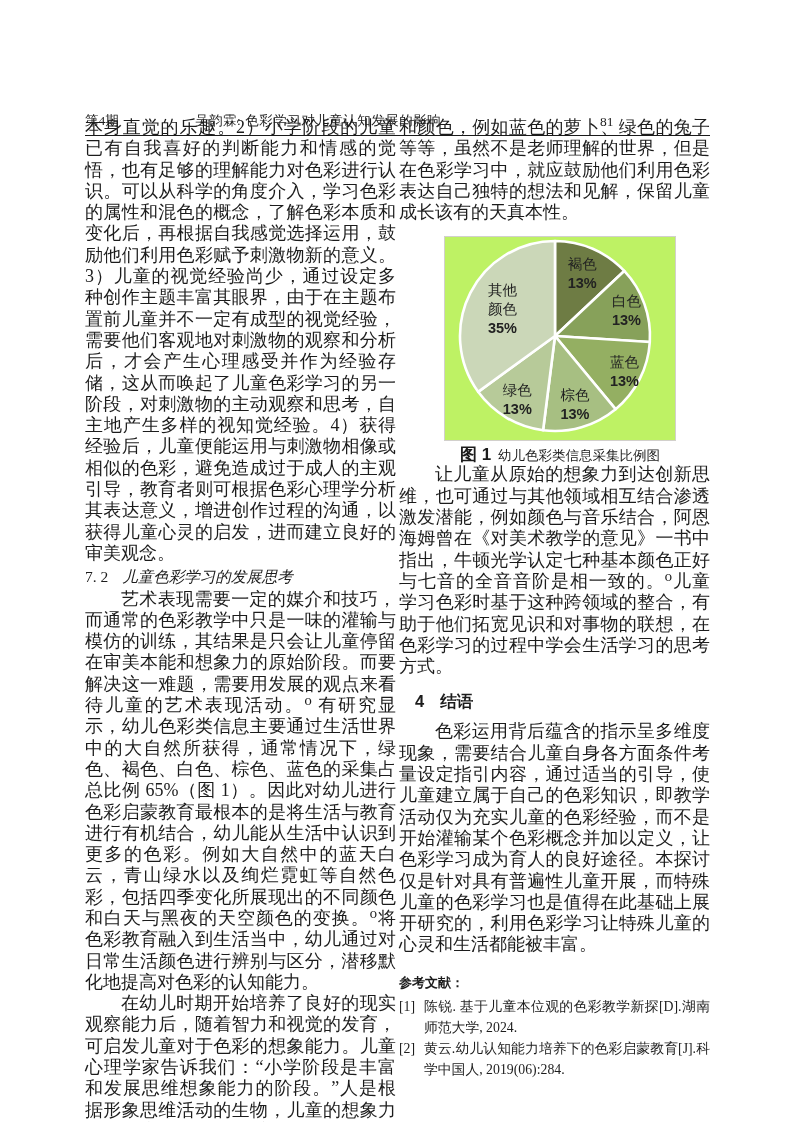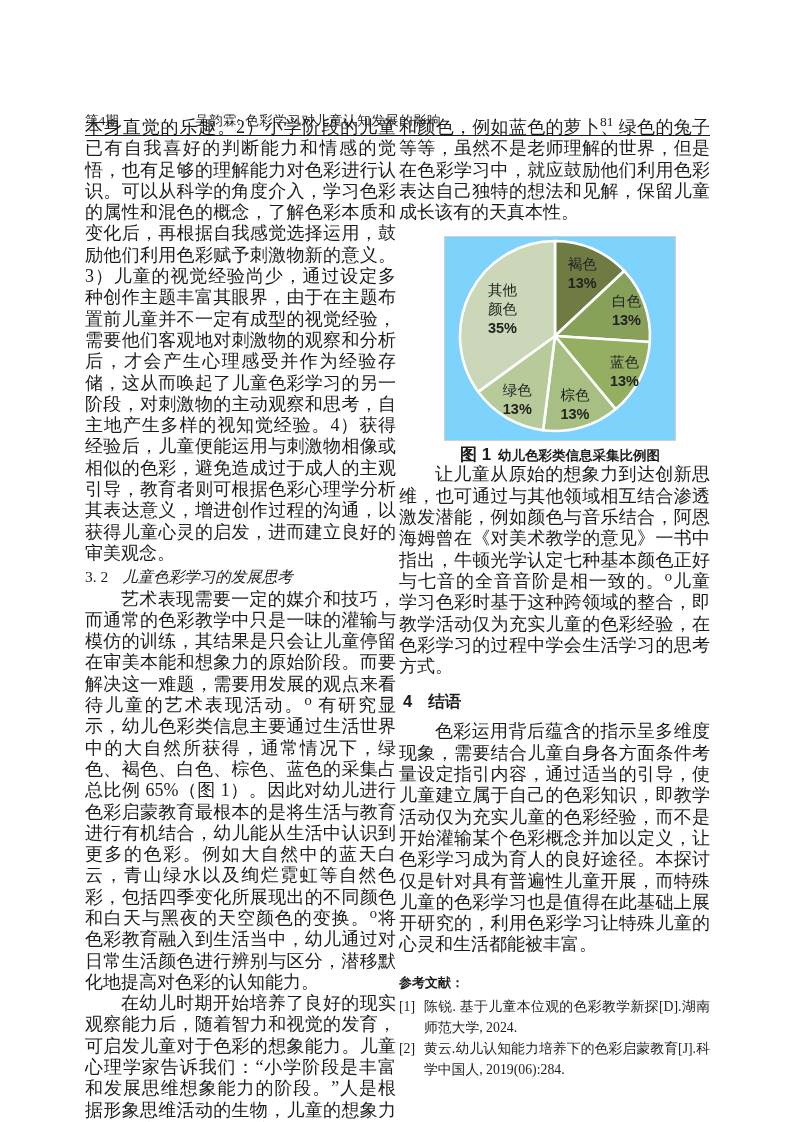--- a/index.html
+++ b/index.html
@@ -12,26 +12,26 @@
   .header .pageno{width:110px;}
   .col{position:absolute;top:117px;width:311px;}
   .col-left{left:85px;}
   .col-right{left:399px;}
   p.body-text{margin:0;font-size:18px;line-height:21.3px;text-align:justify;}
   p.indent{text-indent:2em;}
   .subheading{margin:2px 0 1px 0;font-size:15.5px;line-height:21.3px;font-weight:normal;
               font-style:italic;}
   .subheading .num{margin-right:14px;font-style:normal;}
   .figure{margin:13px 0 0 45px;width:232px;}
-  .chart-box{width:230px;height:203px;border:1px solid #d2d0cc;background:#7dd3fc;}
+  .chart-box{width:230px;height:203px;border:1px solid #d2d0cc;background:#bef264;}
   .caption{margin-top:5px;width:232px;text-align:center;font-size:13.5px;line-height:17px;}
   .caption .cap-label{font-weight:bold;font-family:"Liberation Sans","DejaVu Sans",sans-serif;font-size:17px;}
-  .caption .cap-title{margin-left:7px;font-weight:700;}
+  .caption .cap-title{margin-left:7px;font-weight:400;}
   .after-figure{margin-top:9px;}
-  .section-heading{margin:13px 0 9px 4px;font-size:16.5px;line-height:22px;font-weight:bold;
+  .section-heading{margin:13px 0 9px 16px;font-size:16.5px;line-height:22px;font-weight:bold;
                    font-family:"Liberation Sans","DejaVu Sans",sans-serif;font-style:normal;}
   .section-heading .num{margin-right:16px;}
   .ref-heading{margin-top:16px;font-size:13px;font-weight:bold;line-height:22px;
                font-family:"Liberation Sans","DejaVu Sans",sans-serif;}
   .ref-list{margin-top:2px;}
   .ref-item{position:relative;padding-left:25px;font-size:13.8px;line-height:21px;text-align:justify;}
   .ref-num{position:absolute;left:0;top:0;}
   .pie-label{font-family:"Liberation Sans","DejaVu Sans",sans-serif;font-size:14.5px;fill:#222222;
              text-anchor:middle;}
   .pie-pct{font-weight:bold;}
@@ -42,21 +42,21 @@
 <div class="page">
 
   <div class="header">
     <span class="issue">第4期</span>
     <span class="running-title">吴韵霖: 色彩学习对儿童认知发展的影响</span>
     <span class="pageno">81</span>
   </div>
 
   <div class="col col-left">
     <p class="body-text">本身直觉的乐趣。2）小学阶段的儿童已有自我喜好的判断能力和情感的觉悟，也有足够的理解能力对色彩进行认识。可以从科学的角度介入，学习色彩的属性和混色的概念，了解色彩本质和变化后，再根据自我感觉选择运用，鼓励他们利用色彩赋予刺激物新的意义。3）儿童的视觉经验尚少，通过设定多种创作主题丰富其眼界，由于在主题布置前儿童并不一定有成型的视觉经验，需要他们客观地对刺激物的观察和分析后，才会产生心理感受并作为经验存储，这从而唤起了儿童色彩学习的另一阶段，对刺激物的主动观察和思考，自主地产生多样的视知觉经验。4）获得经验后，儿童便能运用与刺激物相像或相似的色彩，避免造成过于成人的主观引导，教育者则可根据色彩心理学分析其表达意义，增进创作过程的沟通，以获得儿童心灵的启发，进而建立良好的审美观念。</p>
-    <h3 class="subheading"><span class="num">3. 2</span><span>儿童色彩学习的发展思考</span></h3>
+    <h3 class="subheading"><span class="num">7. 2</span><span>儿童色彩学习的发展思考</span></h3>
     <p class="body-text indent">艺术表现需要一定的媒介和技巧，而通常的色彩教学中只是一味的灌输与模仿的训练，其结果是只会让儿童停留在审美本能和想象力的原始阶段。而要解决这一难题，需要用发展的观点来看待儿童的艺术表现活动。⁰ 有研究显示，幼儿色彩类信息主要通过生活世界中的大自然所获得，通常情况下，绿色、褐色、白色、棕色、蓝色的采集占总比例 65%（图 1）。因此对幼儿进行色彩启蒙教育最根本的是将生活与教育进行有机结合，幼儿能从生活中认识到更多的色彩。例如大自然中的蓝天白云，青山绿水以及绚烂霓虹等自然色彩，包括四季变化所展现出的不同颜色和白天与黑夜的天空颜色的变换。⁰将色彩教育融入到生活当中，幼儿通过对日常生活颜色进行辨别与区分，潜移默化地提高对色彩的认知能力。</p>
     <p class="body-text indent">在幼儿时期开始培养了良好的现实观察能力后，随着智力和视觉的发育，可启发儿童对于色彩的想象能力。儿童心理学家告诉我们：“小学阶段是丰富和发展思维想象能力的阶段。”人是根据形象思维活动的生物，儿童的想象力特别丰富，在孩子的字典里没有“不可能”这三个字。⁰ 引导儿童大胆用色，积极调</p>
   </div>
 
   <div class="col col-right">
     <p class="body-text">和颜色，例如蓝色的萝卜、绿色的兔子等等，虽然不是老师理解的世界，但是在色彩学习中，就应鼓励他们利用色彩表达自己独特的想法和见解，保留儿童成长该有的天真本性。</p>
 
     <div class="figure">
       <div class="chart-box">
         <svg id="pie-svg" viewBox="0 0 230 203" width="230" height="203">
@@ -72,21 +72,21 @@
             <text class="pie-label"><tspan x="72.3" y="158.3">绿色</tspan><tspan x="72.3" y="177.3" class="pie-pct">13%</tspan></text>
             <path d="M 110 99 L 33.14 154.84 A 95 95 0 0 1 110.00 4.00 Z" fill="#cbd7b8" stroke="#ffffff" stroke-width="2.6" stroke-linejoin="round"></path>
             <text class="pie-label"><tspan x="57.5" y="58.3">其他</tspan><tspan x="57.5" y="77.3">颜色</tspan><tspan x="57.5" y="96.3" class="pie-pct">35%</tspan></text>
           </svg>
       </div>
       <div class="caption">
         <span class="cap-label">图 1</span><span class="cap-title">幼儿色彩类信息采集比例图</span>
       </div>
     </div>
 
-    <p class="body-text indent after-figure">让儿童从原始的想象力到达创新思维，也可通过与其他领域相互结合渗透激发潜能，例如颜色与音乐结合，阿恩海姆曾在《对美术教学的意见》一书中指出，牛顿光学认定七种基本颜色正好与七音的全音音阶是相一致的。⁰儿童学习色彩时基于这种跨领域的整合，即教学活动仅为充实儿童的色彩经验，在色彩学习的过程中学会生活学习的思考方式。</p>
+    <p class="body-text indent after-figure">让儿童从原始的想象力到达创新思维，也可通过与其他领域相互结合渗透激发潜能，例如颜色与音乐结合，阿恩海姆曾在《对美术教学的意见》一书中指出，牛顿光学认定七种基本颜色正好与七音的全音音阶是相一致的。⁰儿童学习色彩时基于这种跨领域的整合，有助于他们拓宽见识和对事物的联想，在色彩学习的过程中学会生活学习的思考方式。</p>
 
     <h2 class="section-heading"><span class="num">4</span><span>结语</span></h2>
 
     <p class="body-text indent">色彩运用背后蕴含的指示呈多维度现象，需要结合儿童自身各方面条件考量设定指引内容，通过适当的引导，使儿童建立属于自己的色彩知识，即教学活动仅为充实儿童的色彩经验，而不是开始灌输某个色彩概念并加以定义，让色彩学习成为育人的良好途径。本探讨仅是针对具有普遍性儿童开展，而特殊儿童的色彩学习也是值得在此基础上展开研究的，利用色彩学习让特殊儿童的心灵和生活都能被丰富。</p>
 
     <div class="ref-heading">参考文献：</div>
     <div class="ref-list">
       <div class="ref-item">
         <span class="ref-num">[1]</span><span>陈锐. 基于儿童本位观的色彩教学新探[D].湖南师范大学, 2024.</span>
       </div>

